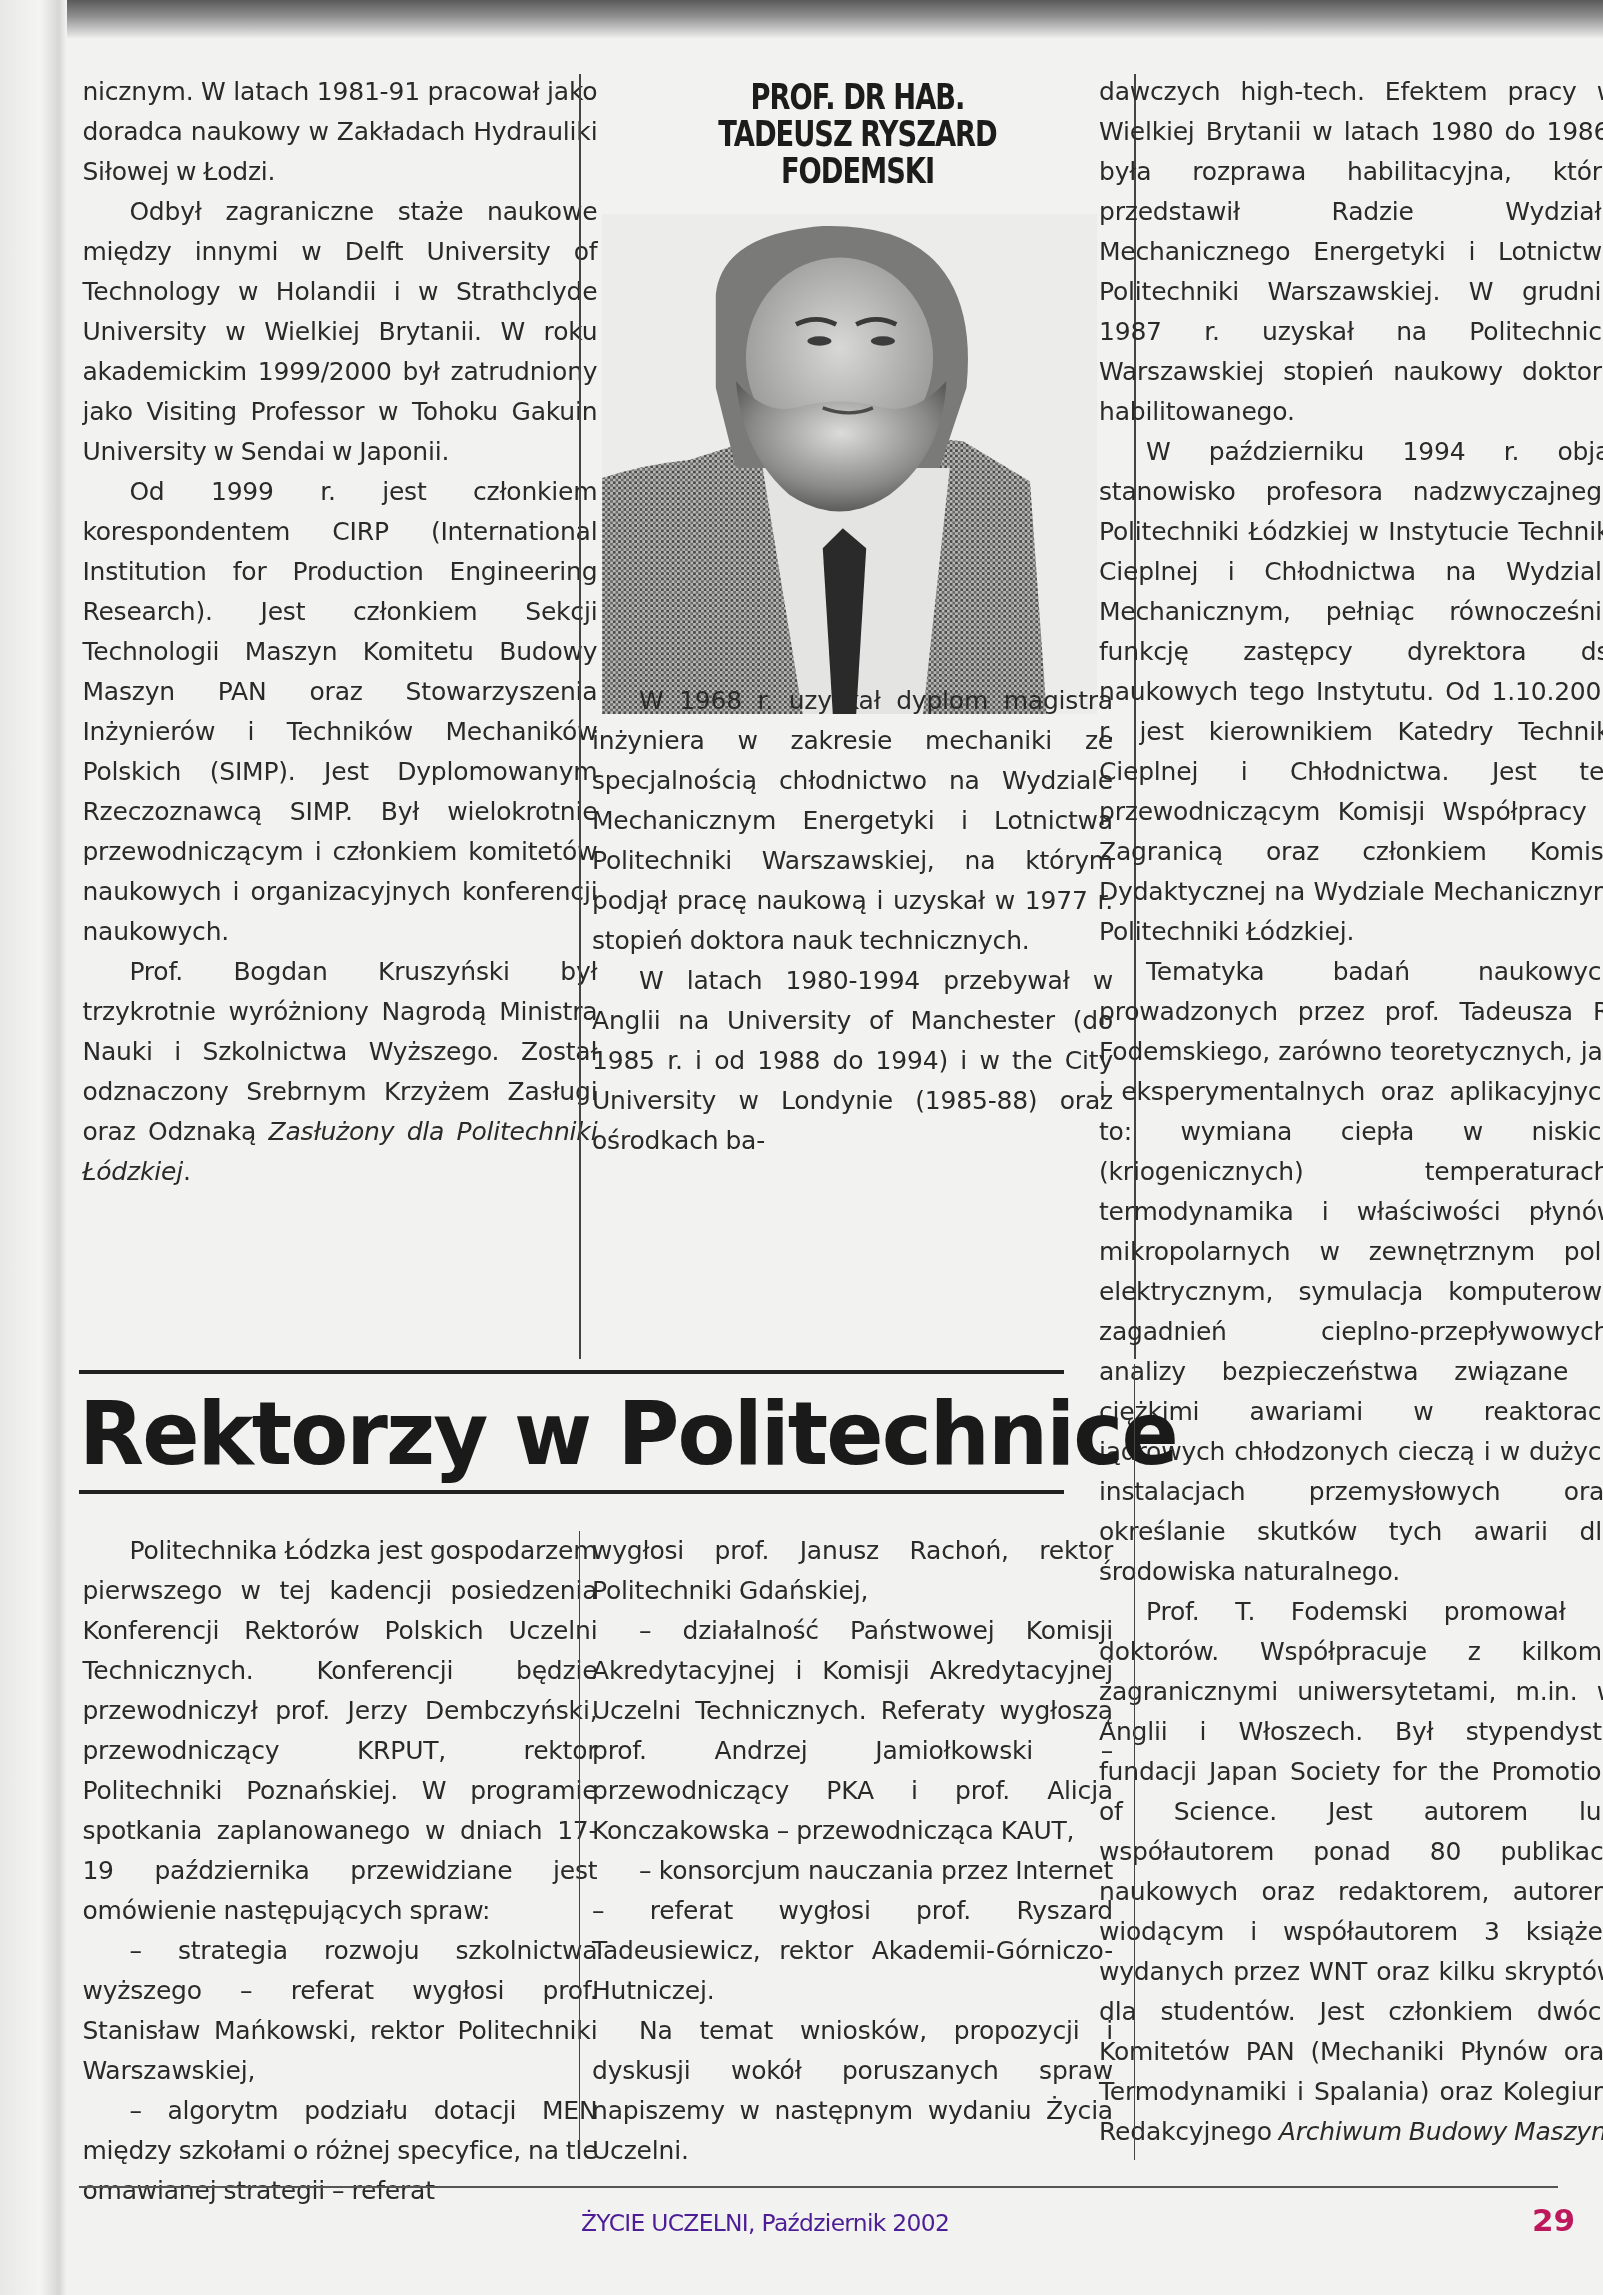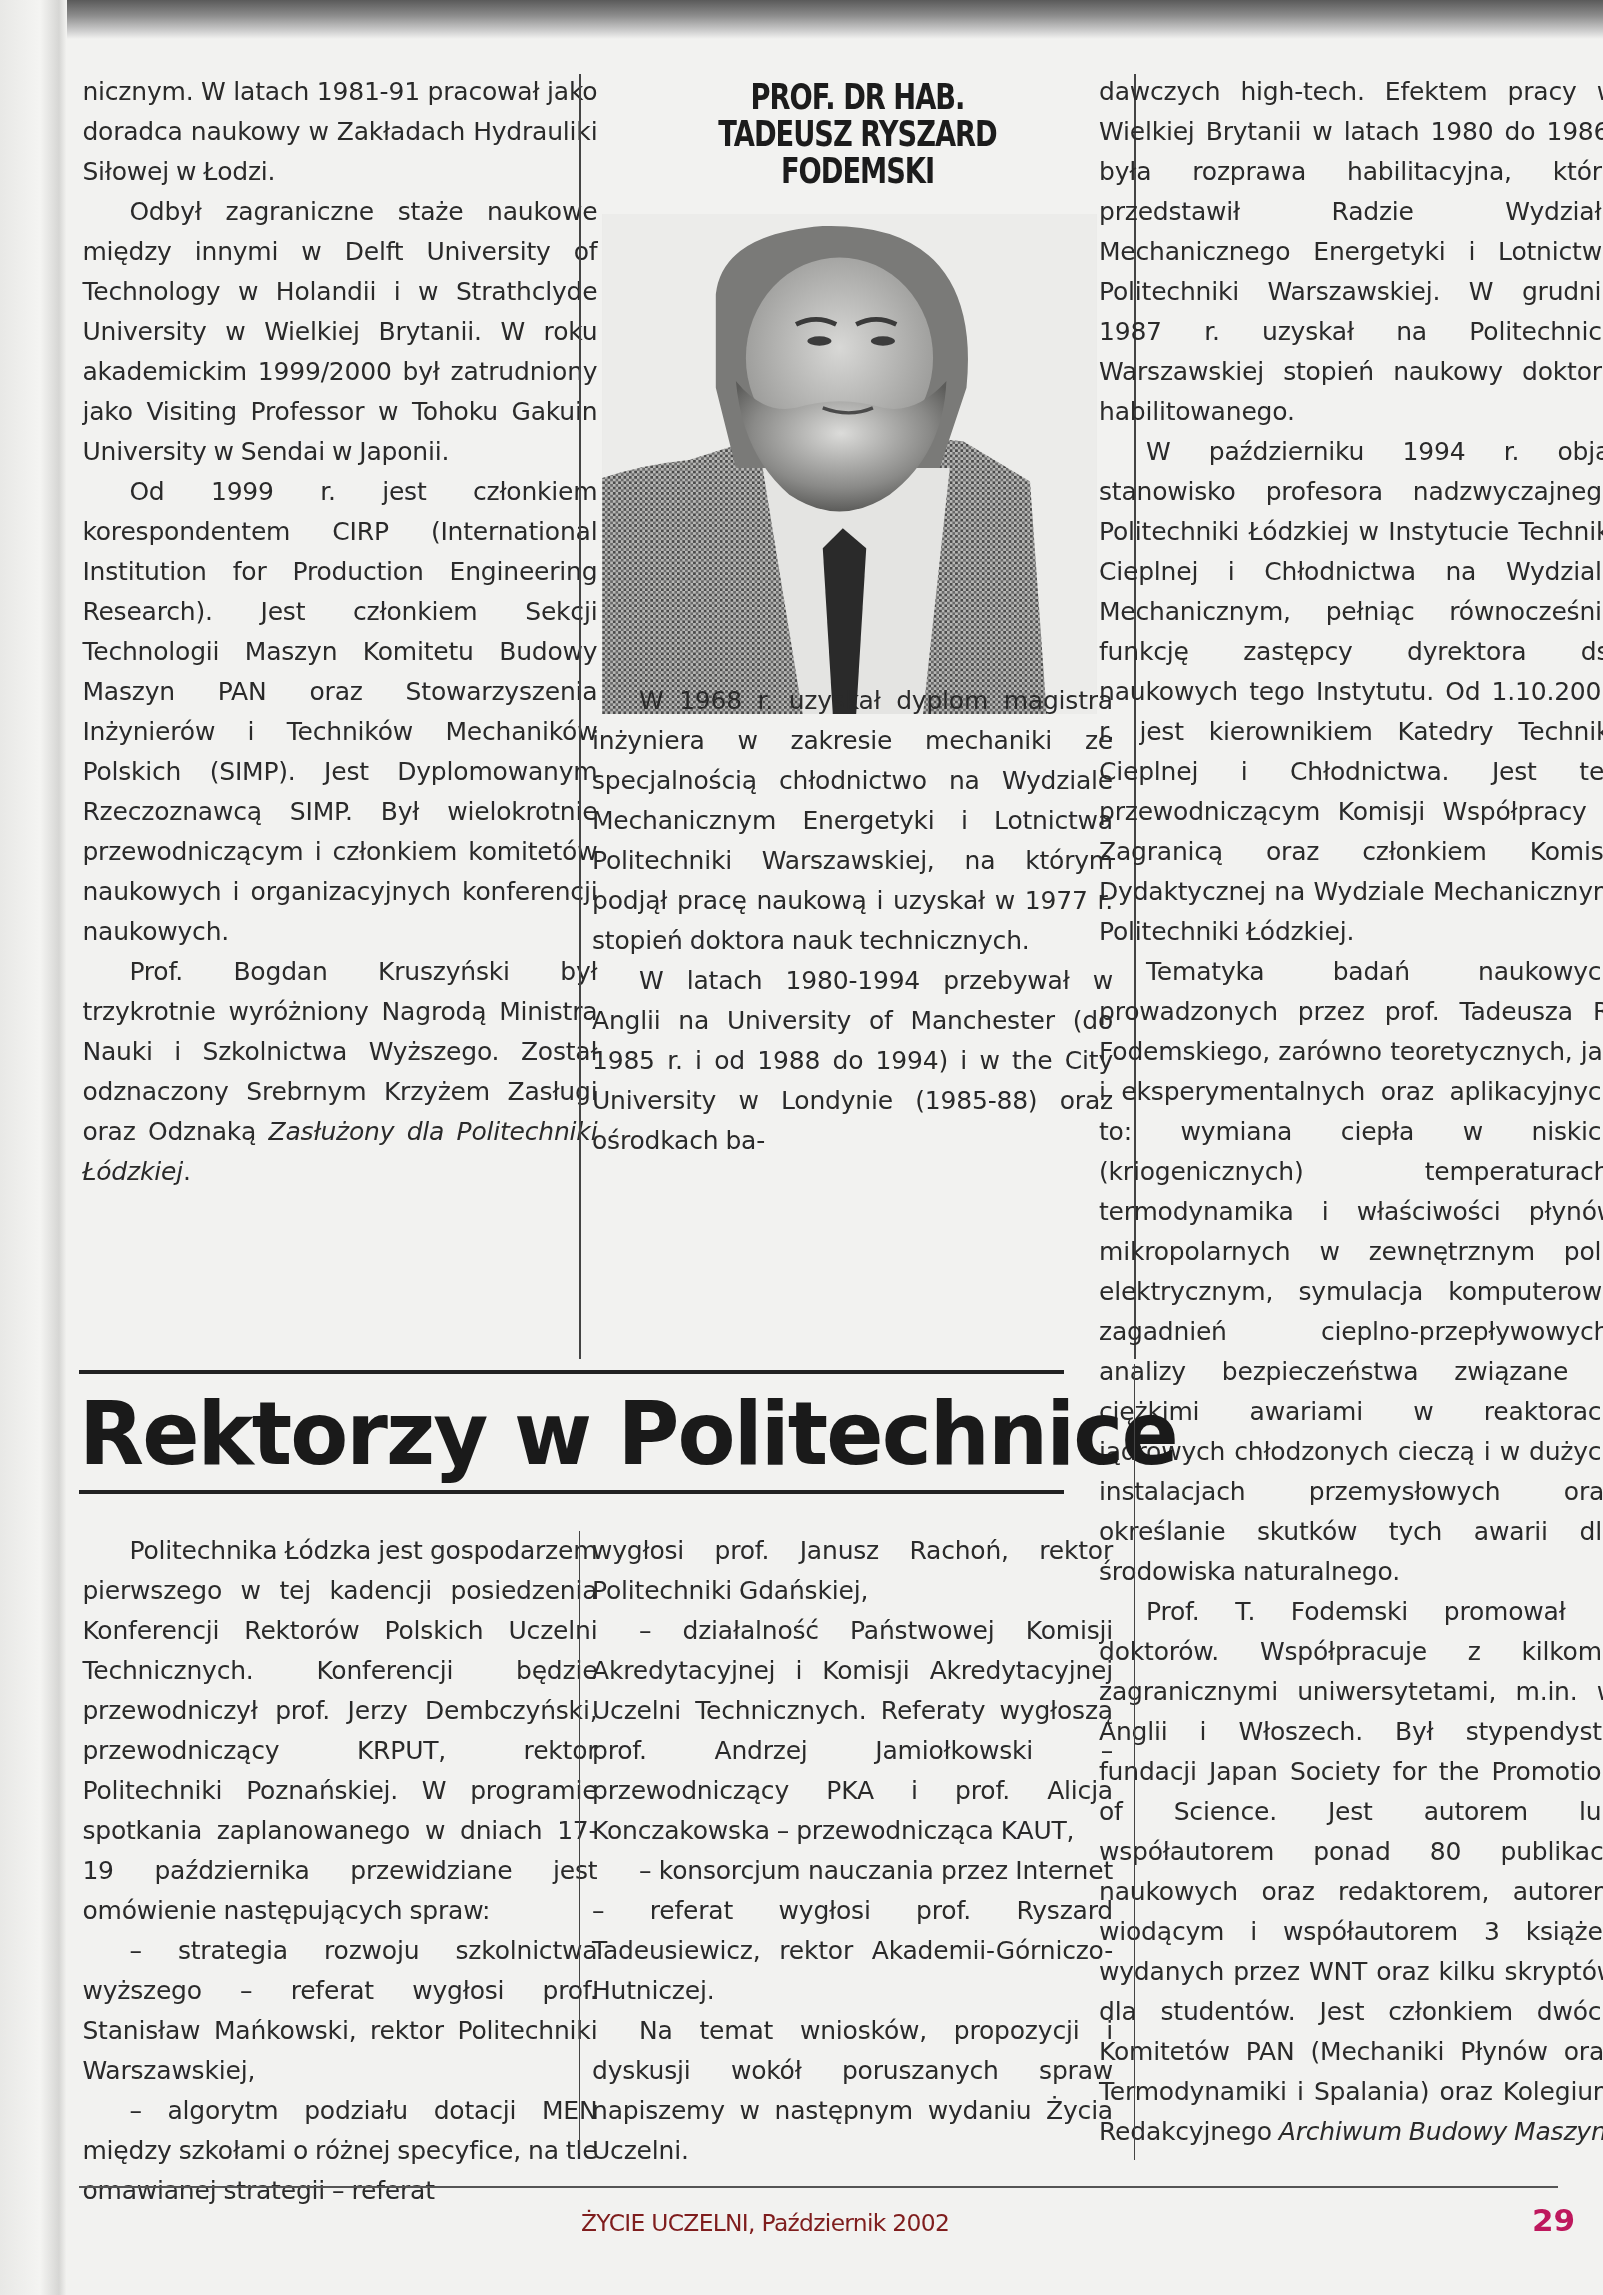--- a/index.html
+++ b/index.html
@@ -55,21 +55,21 @@
   #hrule-bottom { left: 12px; top: 1451px; width: 985px; }
   .headline {
     position: absolute; left: 12px; top: 1338px; width: 990px; height: 114px;
     font-family: "DejaVu Sans", sans-serif; font-weight: bold; font-size: 88px;
     line-height: 114px; letter-spacing: -2px; color: #1a1a1a; white-space: nowrap;
     transform: scaleX(0.96); transform-origin: left center;
   }
   .footer-rule { position: absolute; left: 12px; top: 2147px; width: 1479px; height: 2px; background: #555; }
   .footer-title {
     position: absolute; left: 514px; top: 2171px; font-size: 23.4px; line-height: 27px;
-    letter-spacing: -0.7px; color: #7f1d1d;
+    letter-spacing: -0.7px; color: #4c1d95;
   }
   .page-number {
     position: absolute; left: 1465px; top: 2165px; font-size: 31px; line-height: 33px;
     font-weight: bold; color: #be185d;
   }
 </style>
 </head>
 <body>
 
 <div class="top-strip"></div>

